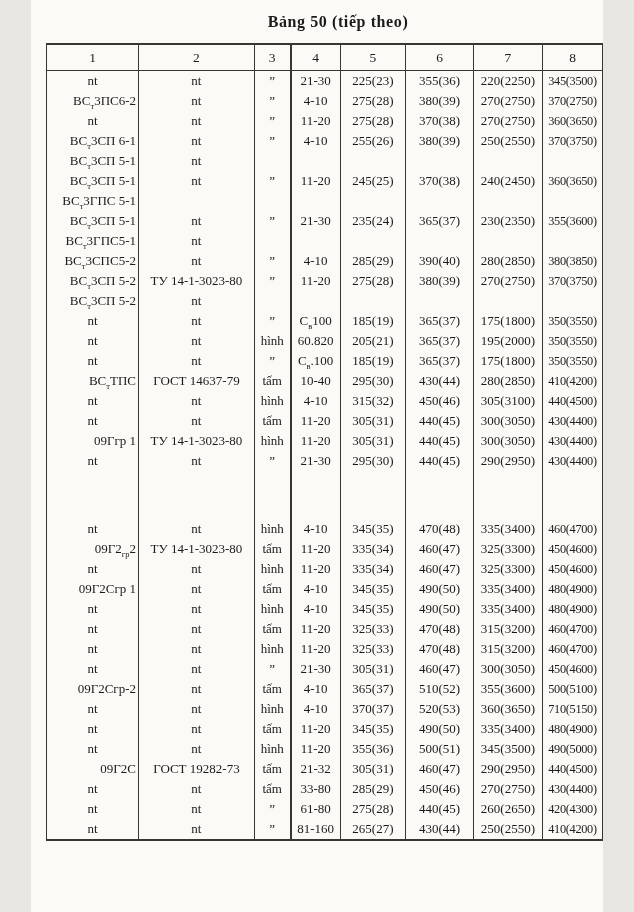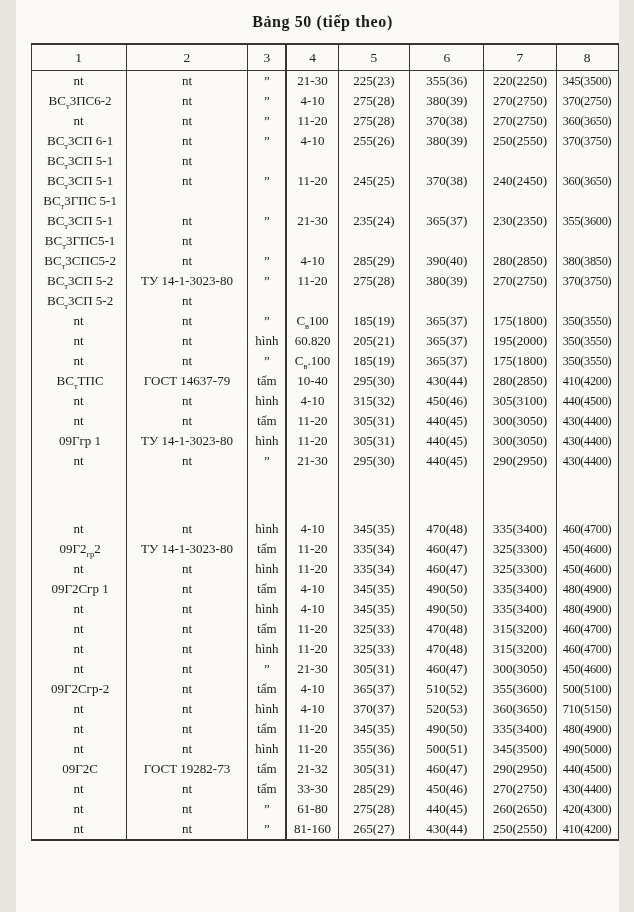--- a/index.html
+++ b/index.html
@@ -3,21 +3,21 @@
 <meta charset="utf-8">
 <style>
   :root{
     --paper:#fbfaf6; --ink:#1b1b1b; --line:#3a362f;
   }
   html,body{margin:0;padding:0;}
   body{background:#e8e6e0;}
   .page{
     position:relative; width:572px; height:912px; margin:0 auto;
     background:var(--paper); overflow:hidden;
-    font-family:"Liberation Serif","DejaVu Serif",serif; color:var(--ink);padding-left:31px;
+    font-family:"Liberation Serif","DejaVu Serif",serif; color:var(--ink);
   }
   .title{
     position:absolute; top:13px; left:0; width:614px;
     text-align:center; font-weight:bold; font-size:16px; letter-spacing:.6px;
   }
   table.grid{
     position:absolute; top:43px; left:15px;
     border-collapse:collapse; table-layout:fixed;
     border:1.5px solid var(--line);
     border-top-width:2.5px; border-bottom-width:2.5px;
@@ -30,21 +30,21 @@
   }
   table.grid td{
     height:20px; line-height:20px; font-size:13px;
     text-align:center; padding:0 2px;
     white-space:nowrap; overflow:hidden;
   }
   
   table.grid th:not(.c0), table.grid td:not(.c0){ border-left:1px solid var(--line); }
   table.grid th.c3, table.grid td.c3{ border-left-width:2px; }
   table.grid td.c7{ font-size:12.3px; letter-spacing:-0.3px; }
-  table.grid td.left{ text-align:center; padding-left:5px; }
+  table.grid td.left{ text-align:right; padding-left:5px; }
   table.grid tr.spacer td{ height:48px; }
   sub{ font-size:8.5px; line-height:0; }
   .arrow-mark{ position:absolute; left:608px; top:874px; }
   .edge-artifact{
     position:absolute; left:627px; top:560px; width:1.5px; height:350px;
     background:repeating-linear-gradient(to bottom,#a9a49a 0 14px,transparent 14px 26px);
     opacity:.55;
   }
 </style>
 </head>
@@ -414,21 +414,21 @@
           <td class="c3">21-32</td>
           <td class="c4">305(31)</td>
           <td class="c5">460(47)</td>
           <td class="c6">290(2950)</td>
           <td class="c7">440(4500)</td>
         </tr>
         <tr>
           <td class="c0">nt</td>
           <td class="c1">nt</td>
           <td class="c2">tấm</td>
-          <td class="c3">33-30</td>
+          <td class="c3">33-80</td>
           <td class="c4">285(29)</td>
           <td class="c5">450(46)</td>
           <td class="c6">270(2750)</td>
           <td class="c7">430(4400)</td>
         </tr>
         <tr>
           <td class="c0">nt</td>
           <td class="c1">nt</td>
           <td class="c2">”</td>
           <td class="c3">61-80</td>

